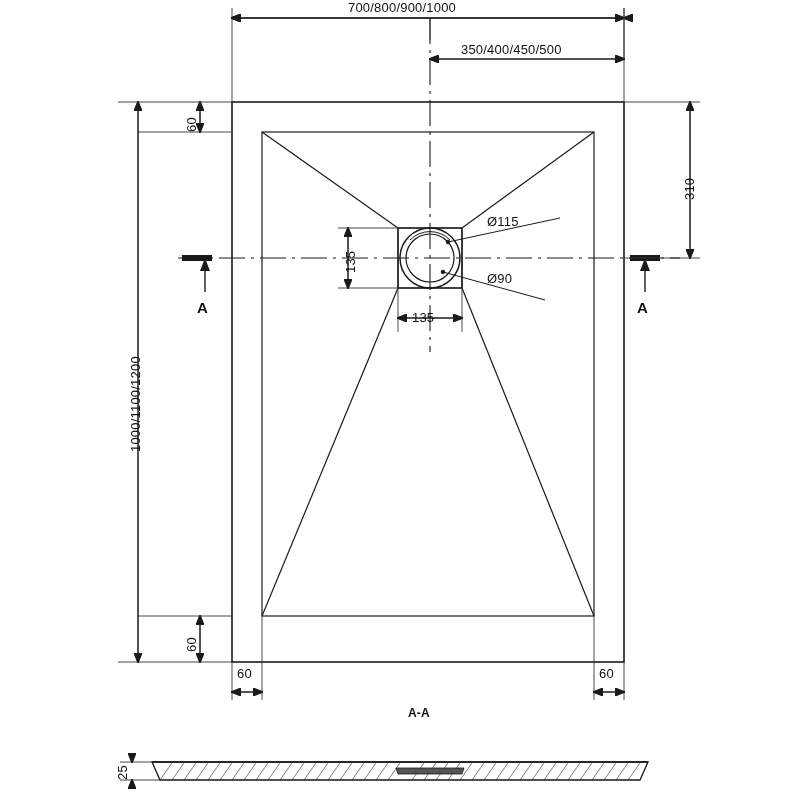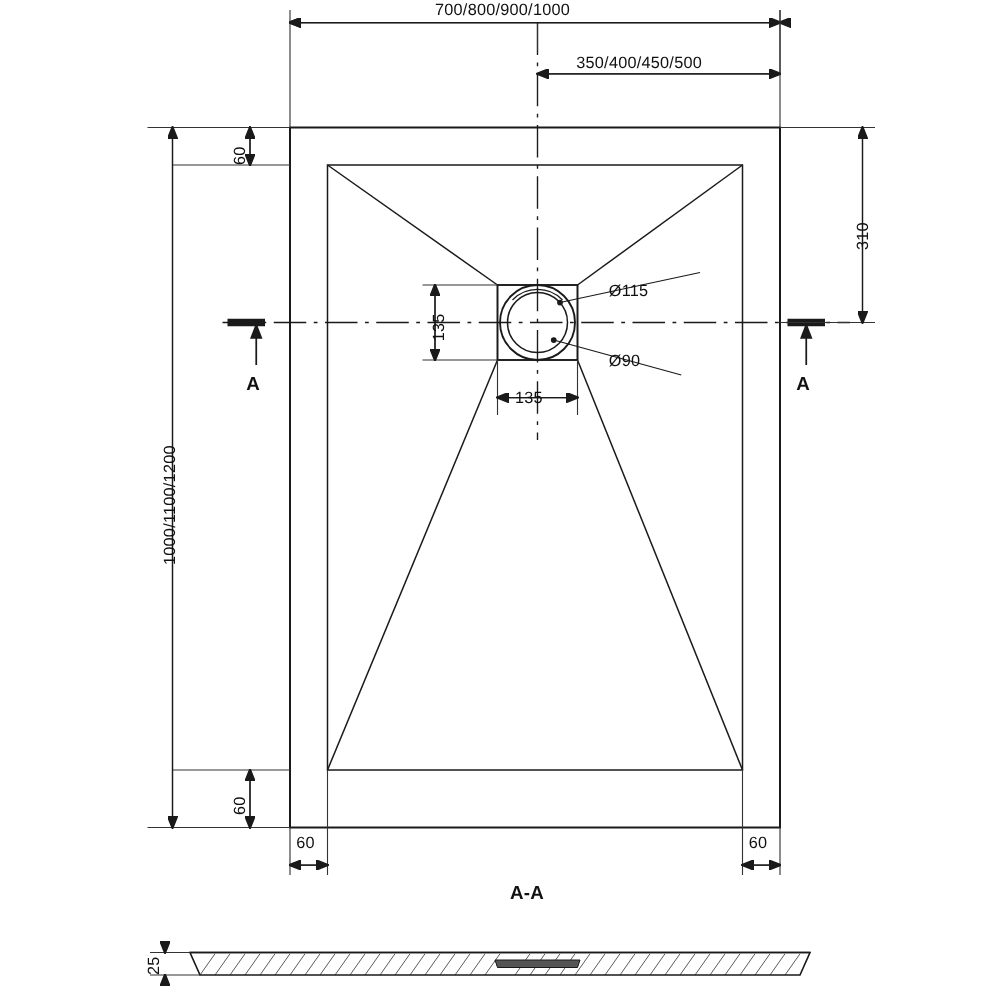--- a/index.html
+++ b/index.html
@@ -226,23 +226,23 @@
 
 <div class="lbl rot" style="left:184px;top:132px;transform:rotate(-90deg);">60</div>
 <div class="lbl rot" style="left:184px;top:652px;transform:rotate(-90deg);">60</div>
 
 <div class="lbl" style="left:237px;top:666px;">60</div>
 <div class="lbl" style="left:599px;top:666px;">60</div>
 
 <div class="lbl rot" style="left:343px;top:273px;transform:rotate(-90deg);">135</div>
 <div class="lbl" style="left:412px;top:310px;">135</div>
 
-<div class="lbl" style="left:487px;top:225px;">Ø115</div>
-<div class="lbl" style="left:487px;top:281px;">Ø90</div>
+<div class="lbl" style="left:487px;top:214px;">Ø115</div>
+<div class="lbl" style="left:487px;top:271px;">Ø90</div>
 
 <div class="lbl big" style="left:197px;top:299px;">A</div>
 <div class="lbl big" style="left:637px;top:299px;">A</div>
 
-<div class="lbl big" style="left:408px;top:706px;font-size:15px;">A-A</div>
+<div class="lbl big" style="left:408px;top:706px;font-size:12px;">A-A</div>
 
 <div class="lbl rot" style="left:115px;top:780px;transform:rotate(-90deg);">25</div>
 
 </div>
 
 </body></html>

